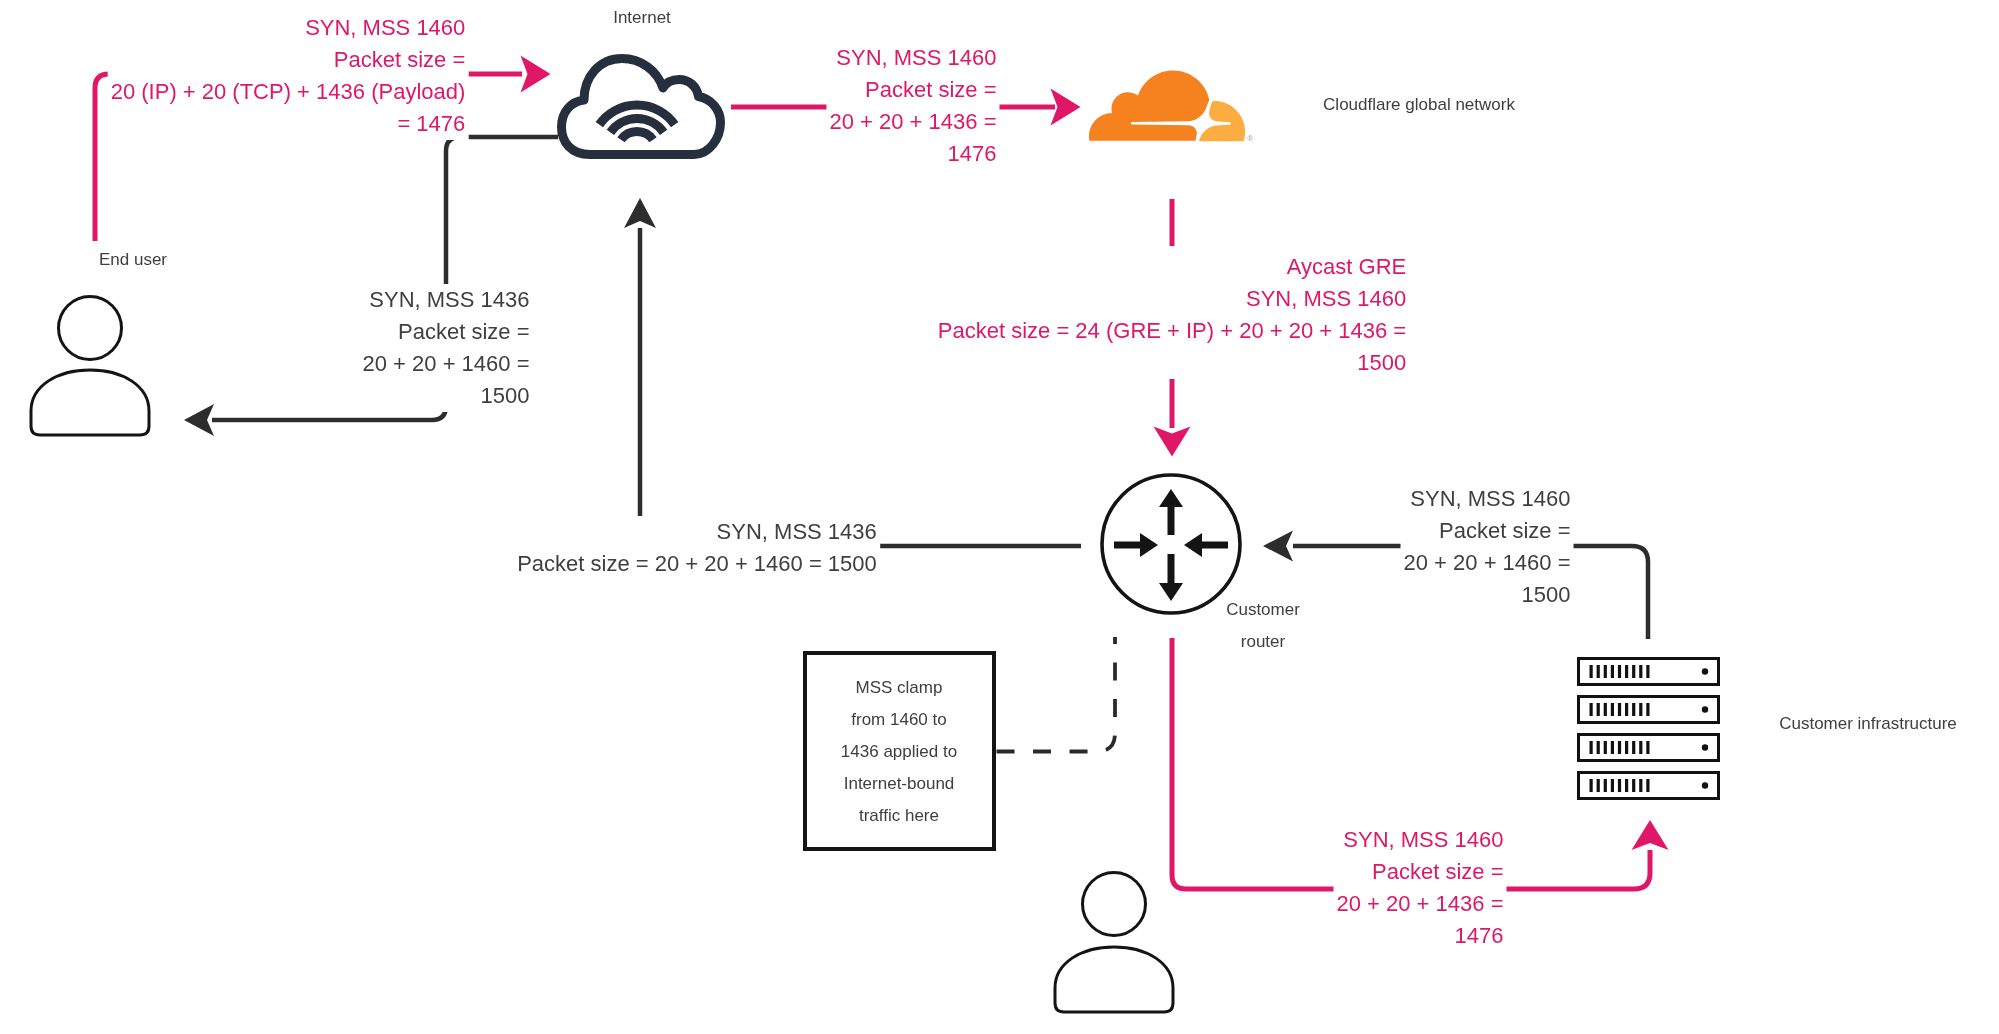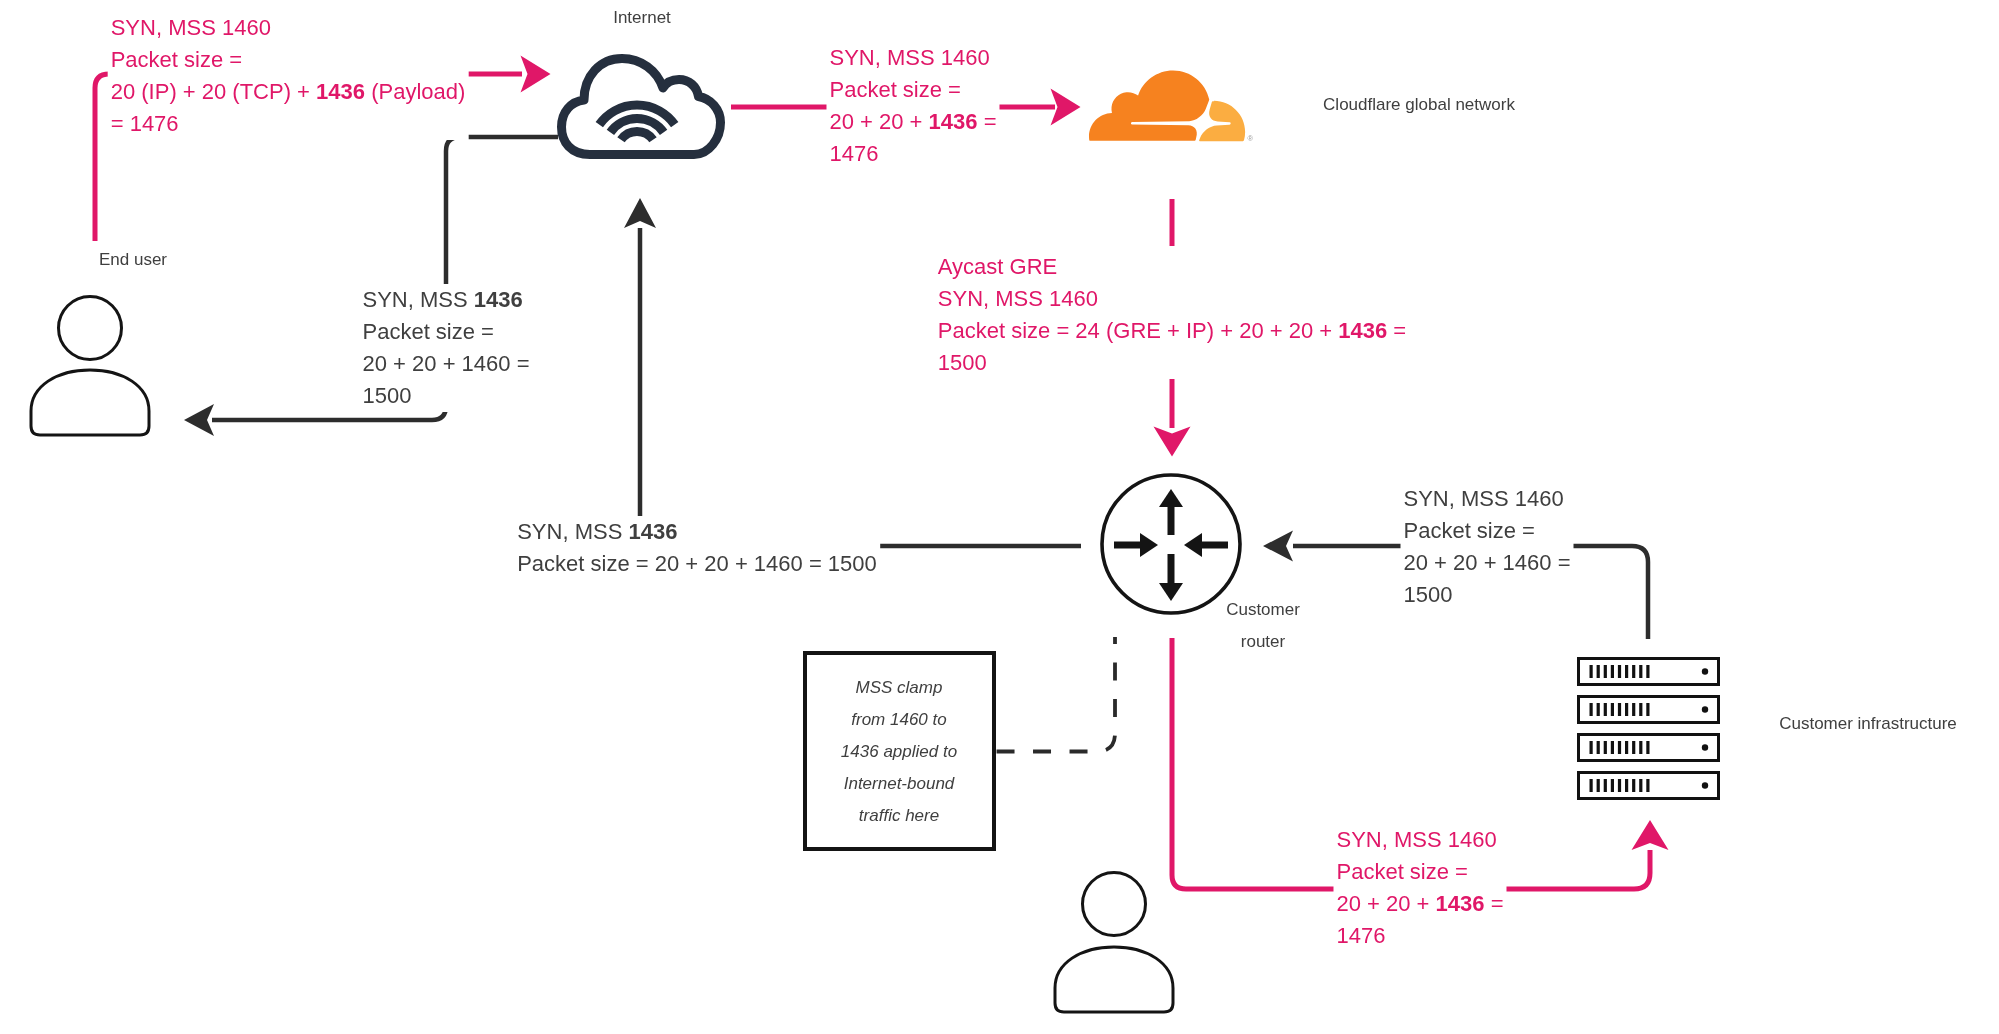--- a/index.html
+++ b/index.html
@@ -1,25 +1,25 @@
 <!DOCTYPE html>
 <html><head>
 <meta charset="utf-8">
 <style>
   html,body{margin:0;padding:0;background:#ffffff;}
   #canvas{position:relative;width:1999px;height:1034px;background:#ffffff;overflow:hidden;
     font-family:"Liberation Sans",sans-serif;}
   svg{position:absolute;left:0;top:0;}
-  .lbl{position:absolute;transform:translateX(-50%);text-align:left;
+  .lbl{position:absolute;transform:translateX(-50%);text-align:right;
     font-size:22px;line-height:32px;color:#3f3f3f;white-space:nowrap;}
   .nlbl{position:absolute;transform:translateX(-50%);text-align:center;
     font-size:17px;line-height:32px;color:#3f3f3f;white-space:nowrap;}
   .bg{background:#ffffff;padding:0 3px;}
   .pink{color:#e01768;}
-  b{font-weight:bold;}
+  b{font-weight:normal;}
 </style>
 </head>
 <body>
 <div id="canvas">
 <svg width="1999" height="1034" viewBox="0 0 1999 1034">
 
   <g stroke="#e01768" stroke-width="5" fill="none">
     <path d="M 95,241 V 88 Q 95,74 109,74 H 522"></path>
     <path d="M 731,107 H 1055"></path>
     <path d="M 1172,199 V 246"></path>
@@ -120,14 +120,14 @@
 <div class="lbl pink bg" style="left:1172px;top:251px;">Aycast GRE<br>SYN, MSS 1460<br>Packet size = 24 (GRE + IP) + 20 + 20 + <b>1436</b> =<br>1500</div>
 <div class="lbl pink bg" style="left:1420px;top:824px;">SYN, MSS 1460<br>Packet size =<br>20 + 20 + <b>1436</b> =<br>1476</div>
 <div class="lbl bg" style="left:446px;top:284px;">SYN, MSS <b>1436</b><br>Packet size =<br>20 + 20 + 1460 =<br>1500</div>
 <div class="lbl bg" style="left:697px;top:516px;">SYN, MSS <b>1436</b><br>Packet size = 20 + 20 + 1460 = 1500</div>
 <div class="lbl bg" style="left:1487px;top:483px;">SYN, MSS 1460<br>Packet size =<br>20 + 20 + 1460 =<br>1500</div>
 <div class="nlbl" style="left:642px;top:2px;">Internet</div>
 <div class="nlbl" style="left:1419px;top:89px;text-align:center;">Cloudflare global network</div>
 <div class="nlbl" style="left:91px;top:244px;margin-left:42px;">End user</div>
 <div class="nlbl" style="left:1263px;top:594px;text-align:center;">Customer<br>router</div>
 <div class="nlbl" style="left:1868px;top:708px;">Customer infrastructure</div>
-<div class="nlbl" style="left:899px;top:672px;font-style:italic;">MSS clamp<br>from 1460 to<br>1436 applied to<br>Internet-bound<br>traffic here</div>
+<div class="nlbl" style="left:899px;top:672px;">MSS clamp<br>from 1460 to<br>1436 applied to<br>Internet-bound<br>traffic here</div>
 </div>
 
 </body></html>

